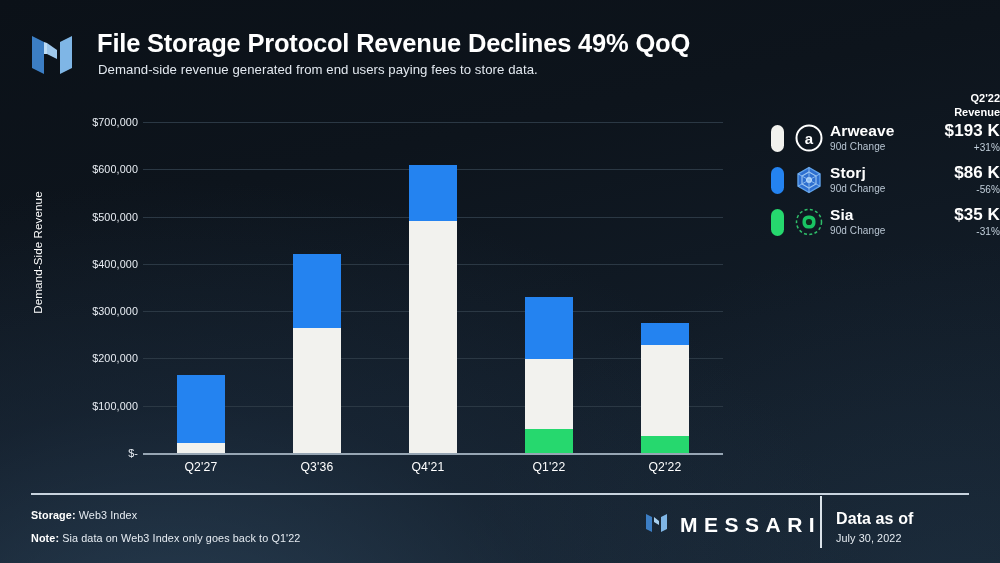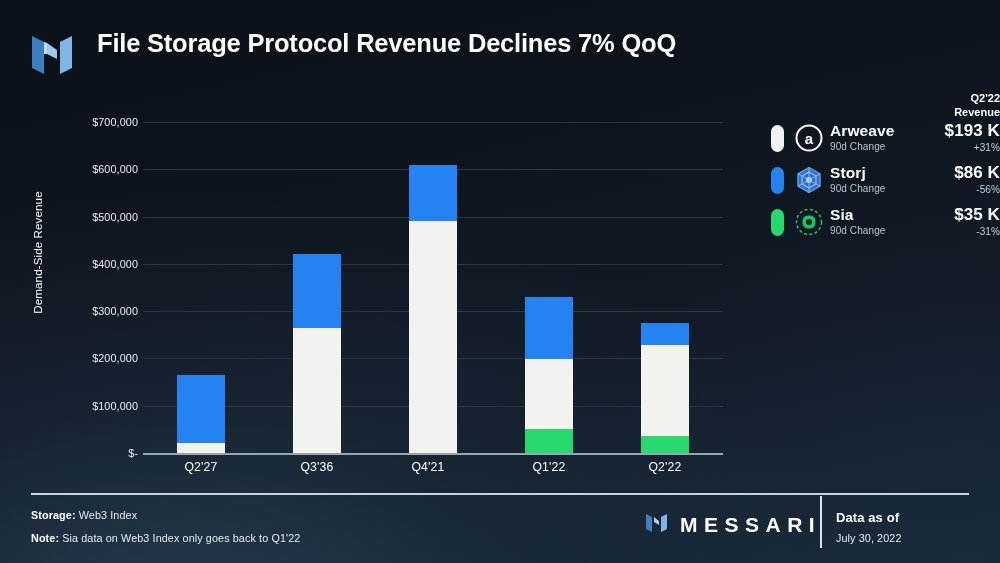--- a/index.html
+++ b/index.html
@@ -116,42 +116,43 @@
   .messari-word {
     font-size: 21px; font-weight: 700; color: #ffffff;
     letter-spacing: 6.5px; margin-left: 9px;
   }
   .foot-div {
     position: absolute; left: 820px; top: 496px;
     width: 2px; height: 52px; background: #dbe3ea;
   }
   .asof-label {
     position: absolute; left: 836px; top: 510px;
-    font-size: 13px; font-weight: 700; color: #ffffff; letter-spacing: 0.1px;
+    font-size: 16px; font-weight: 700; color: #ffffff; letter-spacing: 0.1px;
   }
   .asof-date {
     position: absolute; left: 836px; top: 532px;
     font-size: 10.8px; font-weight: 400; color: #e6ecf2; letter-spacing: 0.1px;
   }
 </style>
 </head>
 <body>
 
 <div id="page">
 
   <div class="header">
     <div class="logo-mark">
       <svg width="48" height="44" viewBox="0 0 48 44">
         <polygon points="1,3 13,9 13,41 1,35" fill="#3c7ec4"></polygon>
         <polygon points="16,10 26,17 26,26 16,21" fill="#9fc8ec"></polygon>
         <polygon points="29,9 29,41 41,35 41,3" fill="#7fb6e6"></polygon>
         <polygon points="13,9 16,10 16,21 13,21" fill="#bddcf5"></polygon>
       </svg>
     </div>
-    <div class="title">File Storage Protocol Revenue Declines 7% QoQ</div>
+    <div class="title">File Storage Protocol Revenue Declines 49% QoQ</div>
+    <div class="subtitle">Demand-side revenue generated from end users paying fees to store data.</div>
   </div>
 
   <div class="plot">
     <div class="ylabel">Demand-Side Revenue</div>
     <div class="yticks-wrap" id="yticks">
         <div class="ytick" style="top: 357px;">$-</div>
         <div class="ytick" style="top: 309.714px;">$100,000</div>
         <div class="ytick" style="top: 262.429px;">$200,000</div>
         <div class="ytick" style="top: 215.143px;">$300,000</div>
         <div class="ytick" style="top: 167.857px;">$400,000</div>

